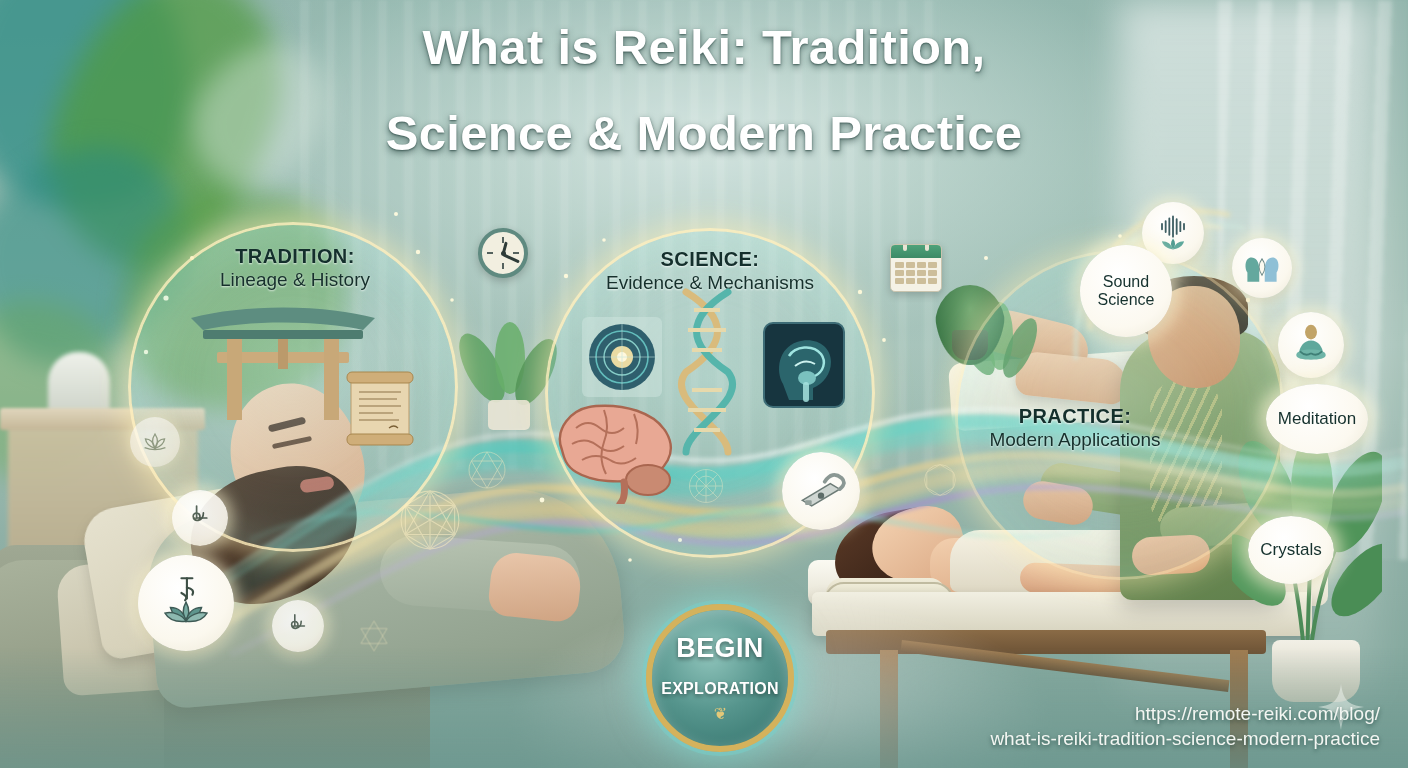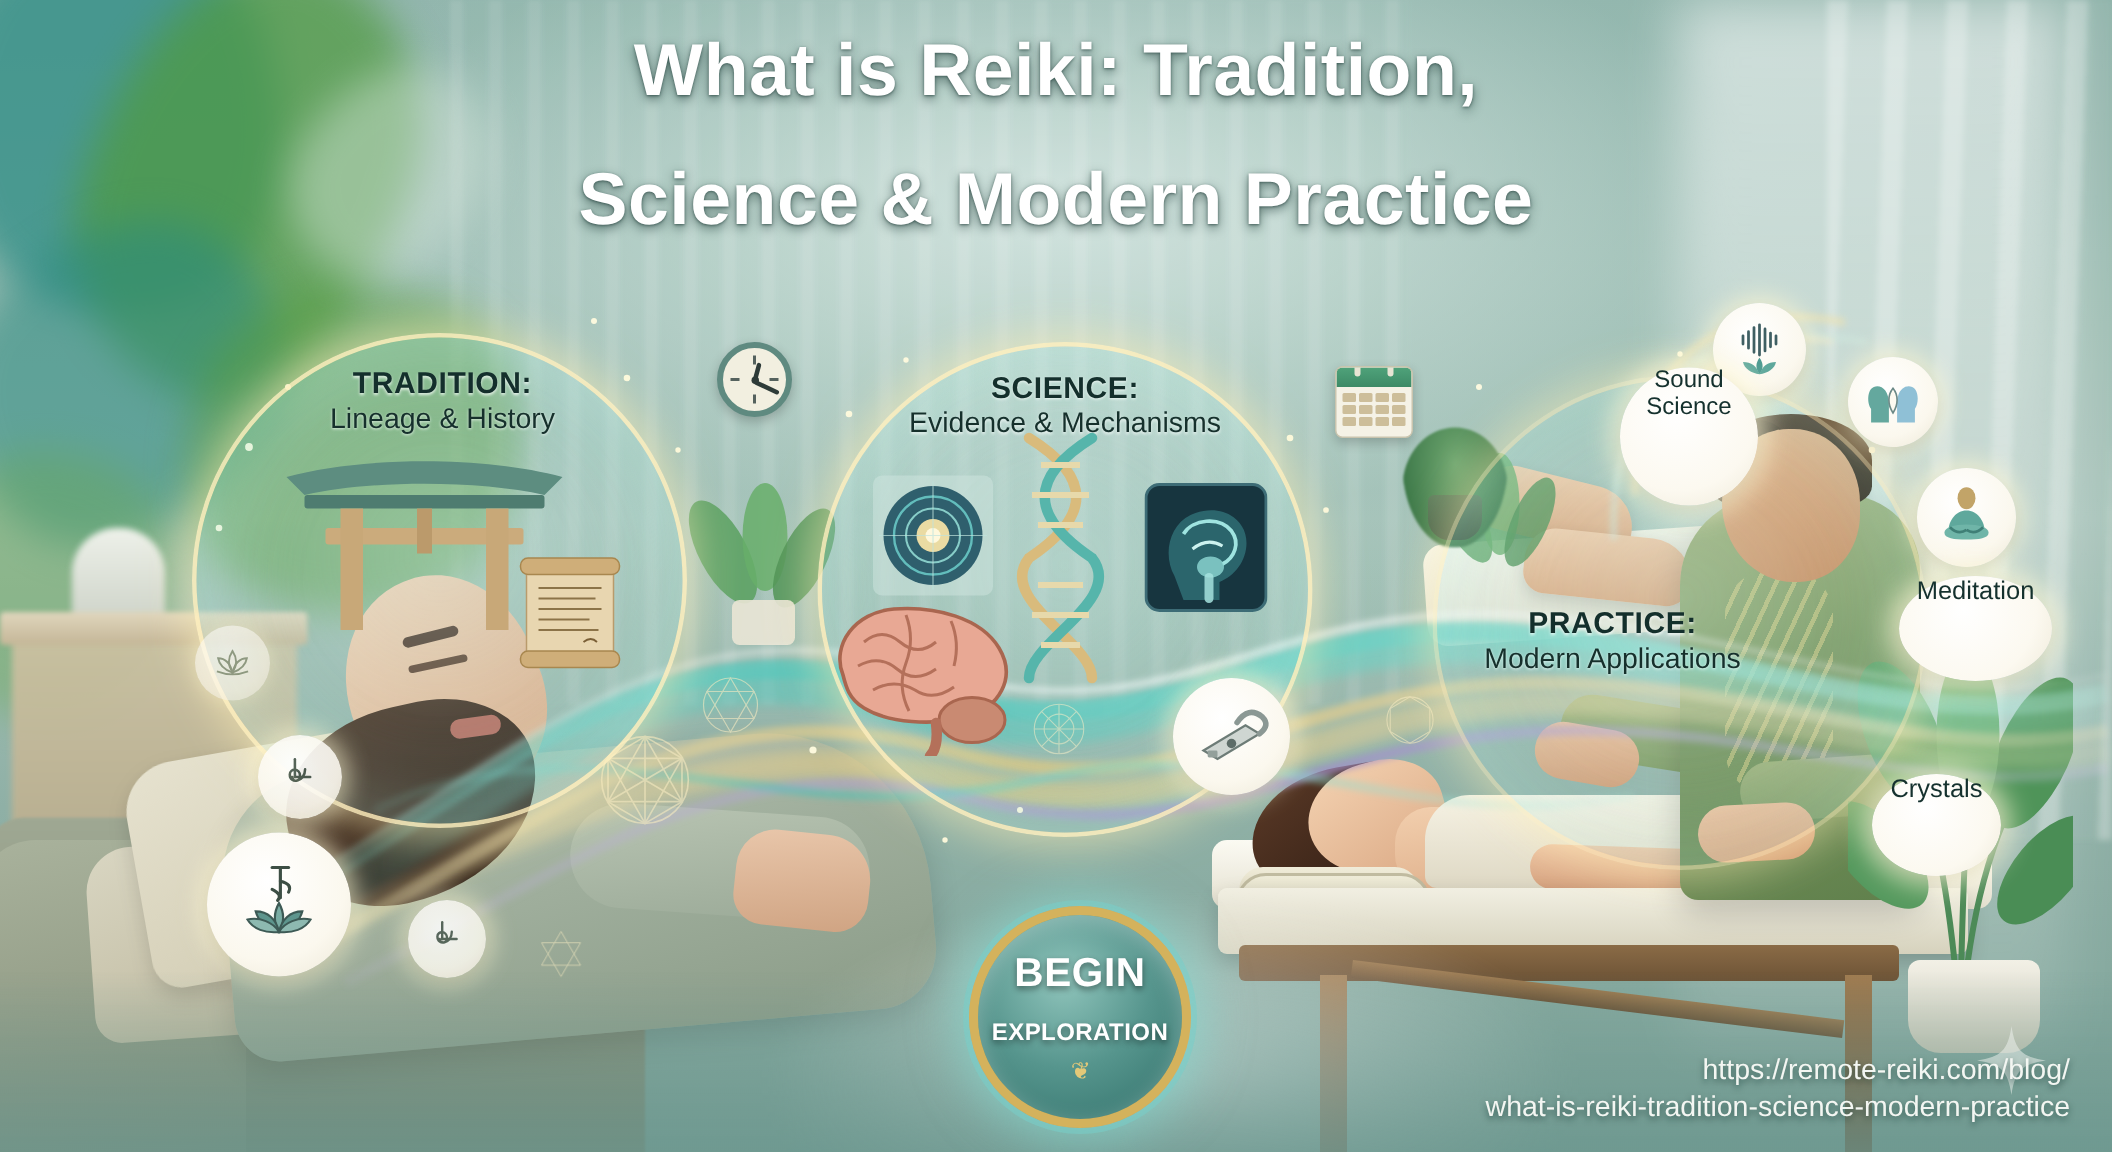--- a/index.html
+++ b/index.html
@@ -195,21 +195,21 @@
     text-shadow:0 3px 7px rgba(20,50,45,.55), 0 1px 2px rgba(20,50,45,.6);letter-spacing:.3px;margin-top:33px;}
   .t3{margin-top:12px;font-size:26px;color:#0e2e2c;letter-spacing:.1px;
     text-shadow:0 1px 2px rgba(255,255,255,.45);}
 
   
   .badge{position:absolute;border-radius:50%;display:flex;align-items:center;justify-content:center;
     background:radial-gradient(circle at 42% 34%, #ffffff 0%, #fbf8ee 62%, #ece7d6 100%);
     box-shadow:0 0 16px 4px rgba(255,248,210,.7), 0 3px 8px rgba(0,0,0,.16);z-index:45;}
   .badge.dim{opacity:.62;box-shadow:0 0 10px 3px rgba(255,248,210,.4);}
 
-  .lbl-badge{position:absolute;border-radius:50%;display:flex;justify-content:center;
+  .lbl-badge{position:absolute;border-radius:50%;display:flex;align-items:center;justify-content:center;
     text-align:center;background:radial-gradient(circle at 42% 32%, #ffffff 0%, #fcf9f0 64%, #eee9d8 100%);
     box-shadow:0 0 18px 6px rgba(255,250,215,.75), 0 3px 9px rgba(0,0,0,.16);
     color:#15312e;font-size:16px;line-height:1.12;z-index:46;}
 
   
   .begin{position:absolute;left:646px;top:604px;width:148px;height:148px;border-radius:50%;
     background:radial-gradient(circle at 42% 32%, #8fc4bb 0%, #56958d 48%, #2f6f68 100%);
     border:6px solid #d4b25c;z-index:70;
     box-shadow:0 0 0 4px rgba(120,205,200,.55), 0 0 30px 10px rgba(130,225,215,.5), inset 0 4px 14px rgba(255,255,255,.3);
     display:flex;flex-direction:column;align-items:center;justify-content:center;cursor:pointer;}

